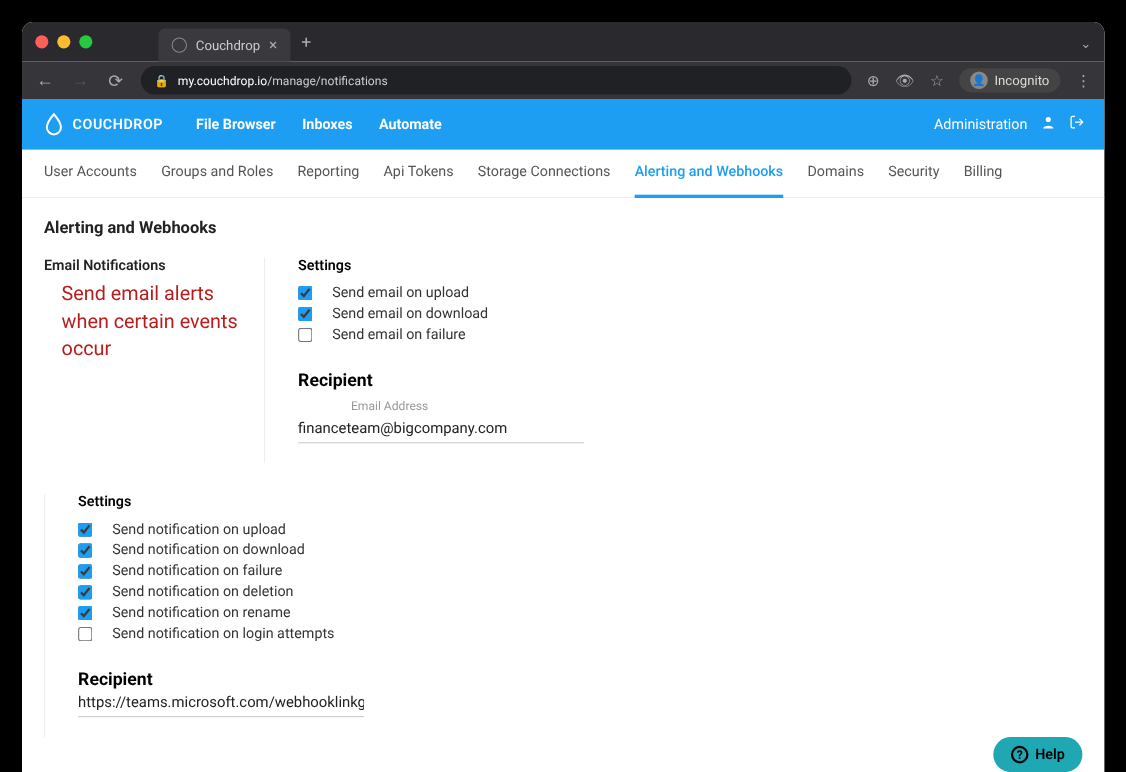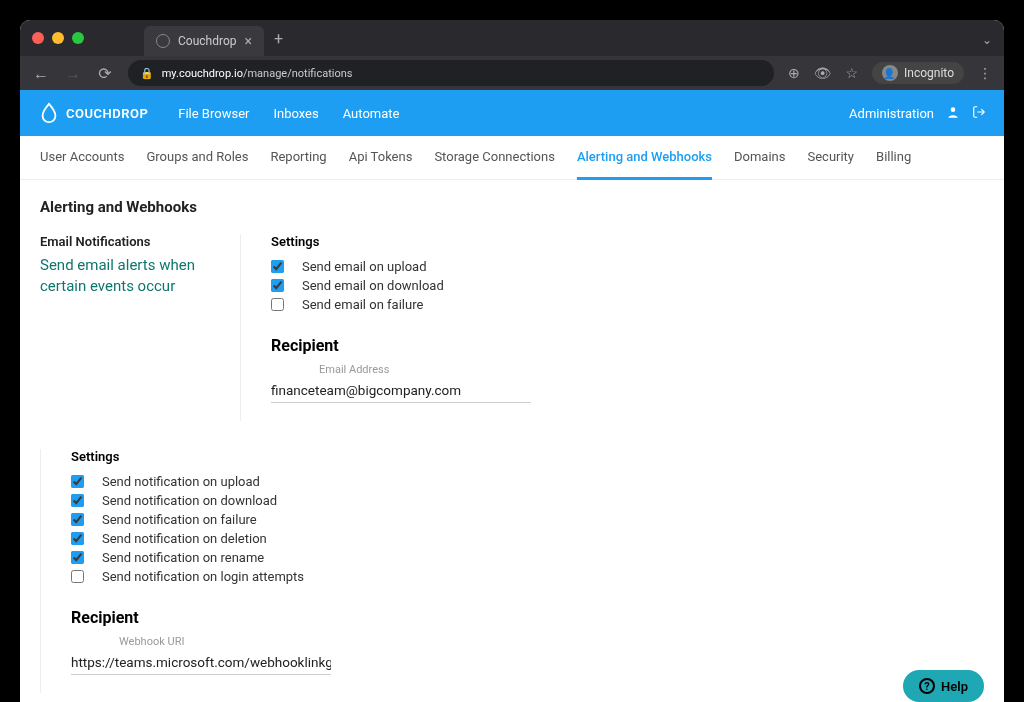--- a/index.html
+++ b/index.html
@@ -24,32 +24,32 @@
 .url-bar { flex: 1; background: #202124; border-radius: 14px; height: 26px; display: flex; align-items: center; padding: 0 12px; gap: 8px; }
 .lock { color: #aaa; font-size: 11px; }
 .url-text { color: #ccc; font-size: 11px; }
 .url-text .domain { color: #fff; }
 .tool-icon { color: #aaa; font-size: 14px; cursor: pointer; }
 .incognito-pill { display: flex; align-items: center; gap: 6px; color: #ddd; font-size: 12px; background: #444; padding: 3px 10px; border-radius: 12px; }
 .incog-icon { width: 16px; height: 16px; background: #888; border-radius: 50%; display: flex; align-items: center; justify-content: center; font-size: 10px; }
 .app-header { background: #1d9ef2; height: 46px; display: flex; align-items: center; padding: 0 18px; color: #fff; font-size: 13px; }
 .logo { display: flex; align-items: center; gap: 6px; font-weight: 600; letter-spacing: 0.5px; margin-right: 30px; }
 .logo-icon { width: 22px; height: 22px; }
-.nav-link { margin-right: 24px; cursor: pointer; font-weight: 400; }
+.nav-link { margin-right: 24px; cursor: pointer; font-weight: 700; }
 .header-spacer { flex: 1; }
 .header-right { display: flex; align-items: center; gap: 12px; }
 .subnav { border-bottom: 1px solid #eee; padding: 0 20px; display: flex; gap: 22px; height: 44px; align-items: center; font-size: 13px; color: #555; }
 .subnav-item { cursor: pointer; height: 100%; display: flex; align-items: center; border-bottom: 3px solid transparent; margin-bottom: -1px; }
 .subnav-item.active { color: #1d9ef2; border-bottom-color: #1d9ef2; font-weight: 500; }
 .content { padding: 18px 20px; overflow-y: auto; flex: 1; position: relative; }
 .page-title { font-size: 15px; font-weight: 700; margin-bottom: 18px; color: #222; }
 .section { display: flex; margin-bottom: 28px; }
 .section-left { width: 200px; padding-right: 20px; }
 .section-left h3 { font-size: 13px; font-weight: 600; color: #222; margin-bottom: 6px; }
-.section-left p { font-size: 15px; color: #0f766e; line-height: 1.4; }
+.section-left p { font-size: 18px; color: #b91c1c; line-height: 1.4; margin-left: 16px; }
 .section-right { flex: 1; border-left: 1px solid #eee; padding-left: 30px; padding-bottom: 18px; }
 .settings-block h4 { font-size: 13px; font-weight: 600; color: #000000; margin-bottom: 10px; }
 .check-row { display: flex; align-items: center; gap: 18px; margin-bottom: 4px; font-size: 13px; color: #333; }
 .check-row input[type=checkbox] { width: 13px; height: 13px; accent-color: #1d9ef2; cursor: pointer; }
 .recipient-block { margin-top: 24px; }
 .field-label { font-size: 11px; color: #999; margin-bottom: 2px; margin-top: 8px; margin-left: 48px; }
 .text-input { width: 260px; border: none; border-bottom: 1px solid #ccc; padding: 4px 0; font-size: 13.5px; color: #222; outline: none; background: transparent; }
 .help-btn { position: absolute; right: 20px; bottom: 20px; background: #1fa7b3; color: #000; font-size: 13px; font-weight: 600; padding: 8px 16px; border-radius: 20px; display: flex; align-items: center; gap: 6px; cursor: pointer; }
 .help-icon { width: 16px; height: 16px; border: 2px solid #000; border-radius: 50%; display: flex; align-items: center; justify-content: center; font-size: 11px; font-weight: 700; }
 </style>
@@ -192,21 +192,20 @@
                 <span>Send notification on rename</span>
               </label>
               <label class="check-row">
                 <input type="checkbox" style="">
                 <span>Send notification on login attempts</span>
               </label>
             </div>
         </div>
         <div class="recipient-block">
           <h4>Recipient</h4>
-          <div class="field-label">Webhook URI</div>
           <input class="text-input" value="https://teams.microsoft.com/webhooklinkgoeshe" style="">
         </div>
       </div>
     </div>
 
     <div class="help-btn">
       <span class="help-icon">?</span>
       <span>Help</span>
     </div>
   </div>

